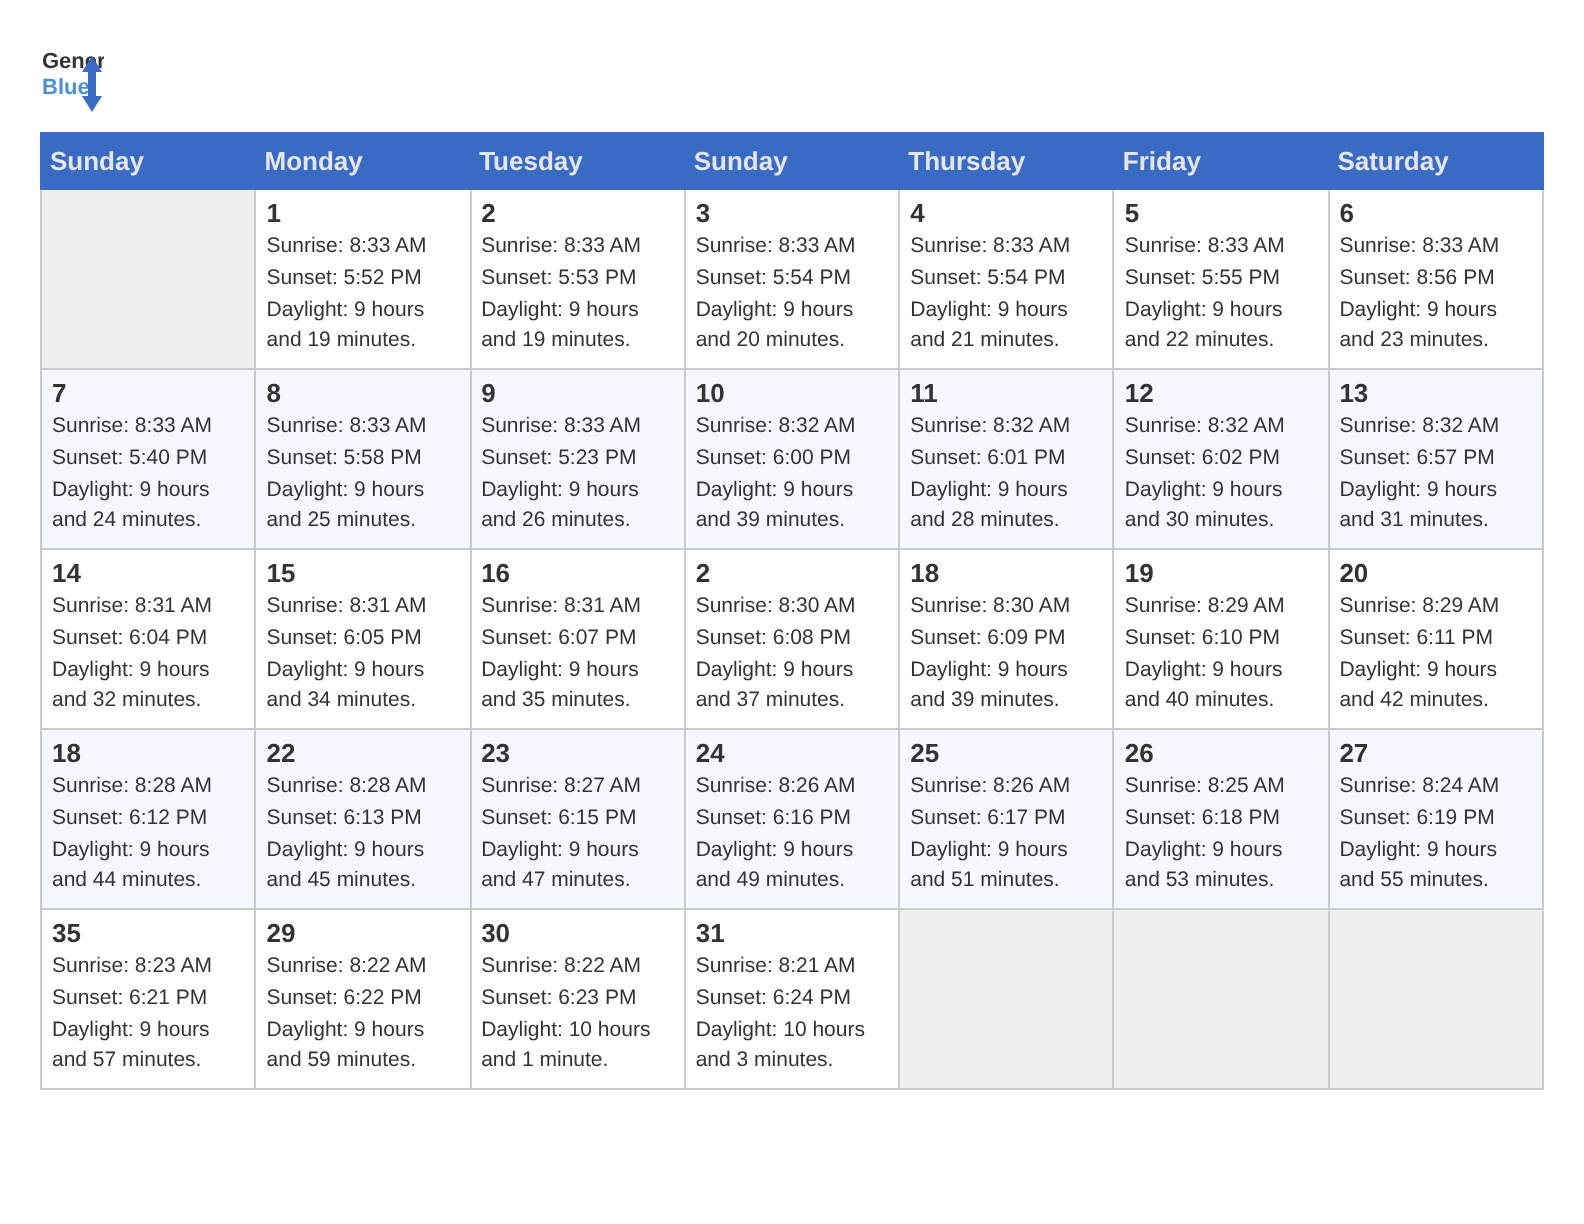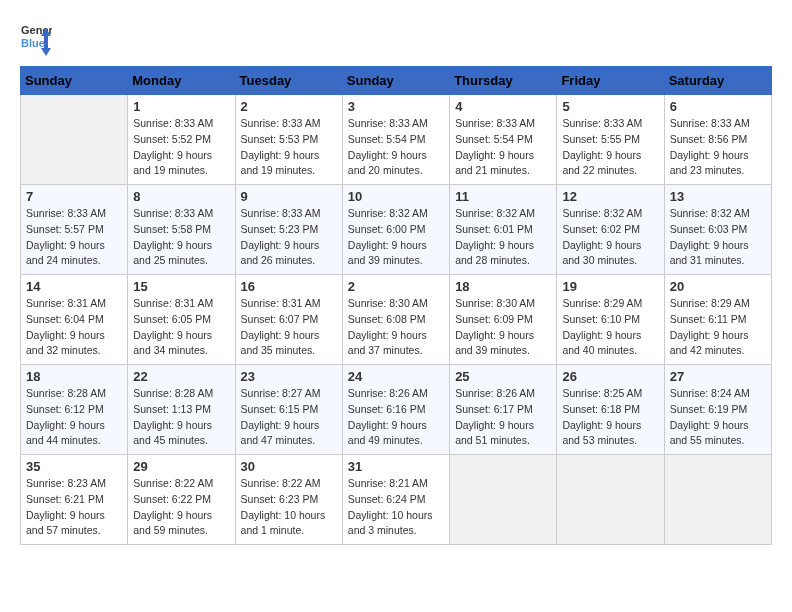--- a/index.html
+++ b/index.html
@@ -33,21 +33,21 @@
       font-size: 15px;
       color: #555;
     }
     table {
       width: 100%;
       border-collapse: collapse;
       table-layout: fixed;
     }
     th {
       background-color: #3a6bc4;
-      color: #000000;
+      color: #e5e5e5;
       font-size: 13px;
       font-weight: bold;
       padding: 6px 4px;
       text-align: left;
       border: 1px solid #3a6bc4;
     }
     td {
       border: 1px solid #ccc;
       vertical-align: top;
       padding: 4px 5px;
@@ -160,21 +160,21 @@
             <div>Sunset: 8:56 PM</div>
             <div>Daylight: 9 hours and 23 minutes.</div>
           </div>
         </td>
       </tr>
       <tr>
         <td>
           <span class="day-number">7</span>
           <div class="day-info">
             <div>Sunrise: 8:33 AM</div>
-            <div>Sunset: 5:57 PM</div>
+            <div>Sunset: 5:40 PM</div>
             <div>Daylight: 9 hours and 24 minutes.</div>
           </div>
         </td>
         <td>
           <span class="day-number">8</span>
           <div class="day-info">
             <div>Sunrise: 8:33 AM</div>
             <div>Sunset: 5:58 PM</div>
             <div>Daylight: 9 hours and 25 minutes.</div>
           </div>
@@ -208,21 +208,21 @@
           <div class="day-info">
             <div>Sunrise: 8:32 AM</div>
             <div>Sunset: 6:02 PM</div>
             <div>Daylight: 9 hours and 30 minutes.</div>
           </div>
         </td>
         <td>
           <span class="day-number">13</span>
           <div class="day-info">
             <div>Sunrise: 8:32 AM</div>
-            <div>Sunset: 6:03 PM</div>
+            <div>Sunset: 6:57 PM</div>
             <div>Daylight: 9 hours and 31 minutes.</div>
           </div>
         </td>
       </tr>
       <tr>
         <td>
           <span class="day-number">14</span>
           <div class="day-info">
             <div>Sunrise: 8:31 AM</div>
             <div>Sunset: 6:04 PM</div>
@@ -284,21 +284,21 @@
           <div class="day-info">
             <div>Sunrise: 8:28 AM</div>
             <div>Sunset: 6:12 PM</div>
             <div>Daylight: 9 hours and 44 minutes.</div>
           </div>
         </td>
         <td>
           <span class="day-number">22</span>
           <div class="day-info">
             <div>Sunrise: 8:28 AM</div>
-            <div>Sunset: 1:13 PM</div>
+            <div>Sunset: 6:13 PM</div>
             <div>Daylight: 9 hours and 45 minutes.</div>
           </div>
         </td>
         <td>
           <span class="day-number">23</span>
           <div class="day-info">
             <div>Sunrise: 8:27 AM</div>
             <div>Sunset: 6:15 PM</div>
             <div>Daylight: 9 hours and 47 minutes.</div>
           </div>

